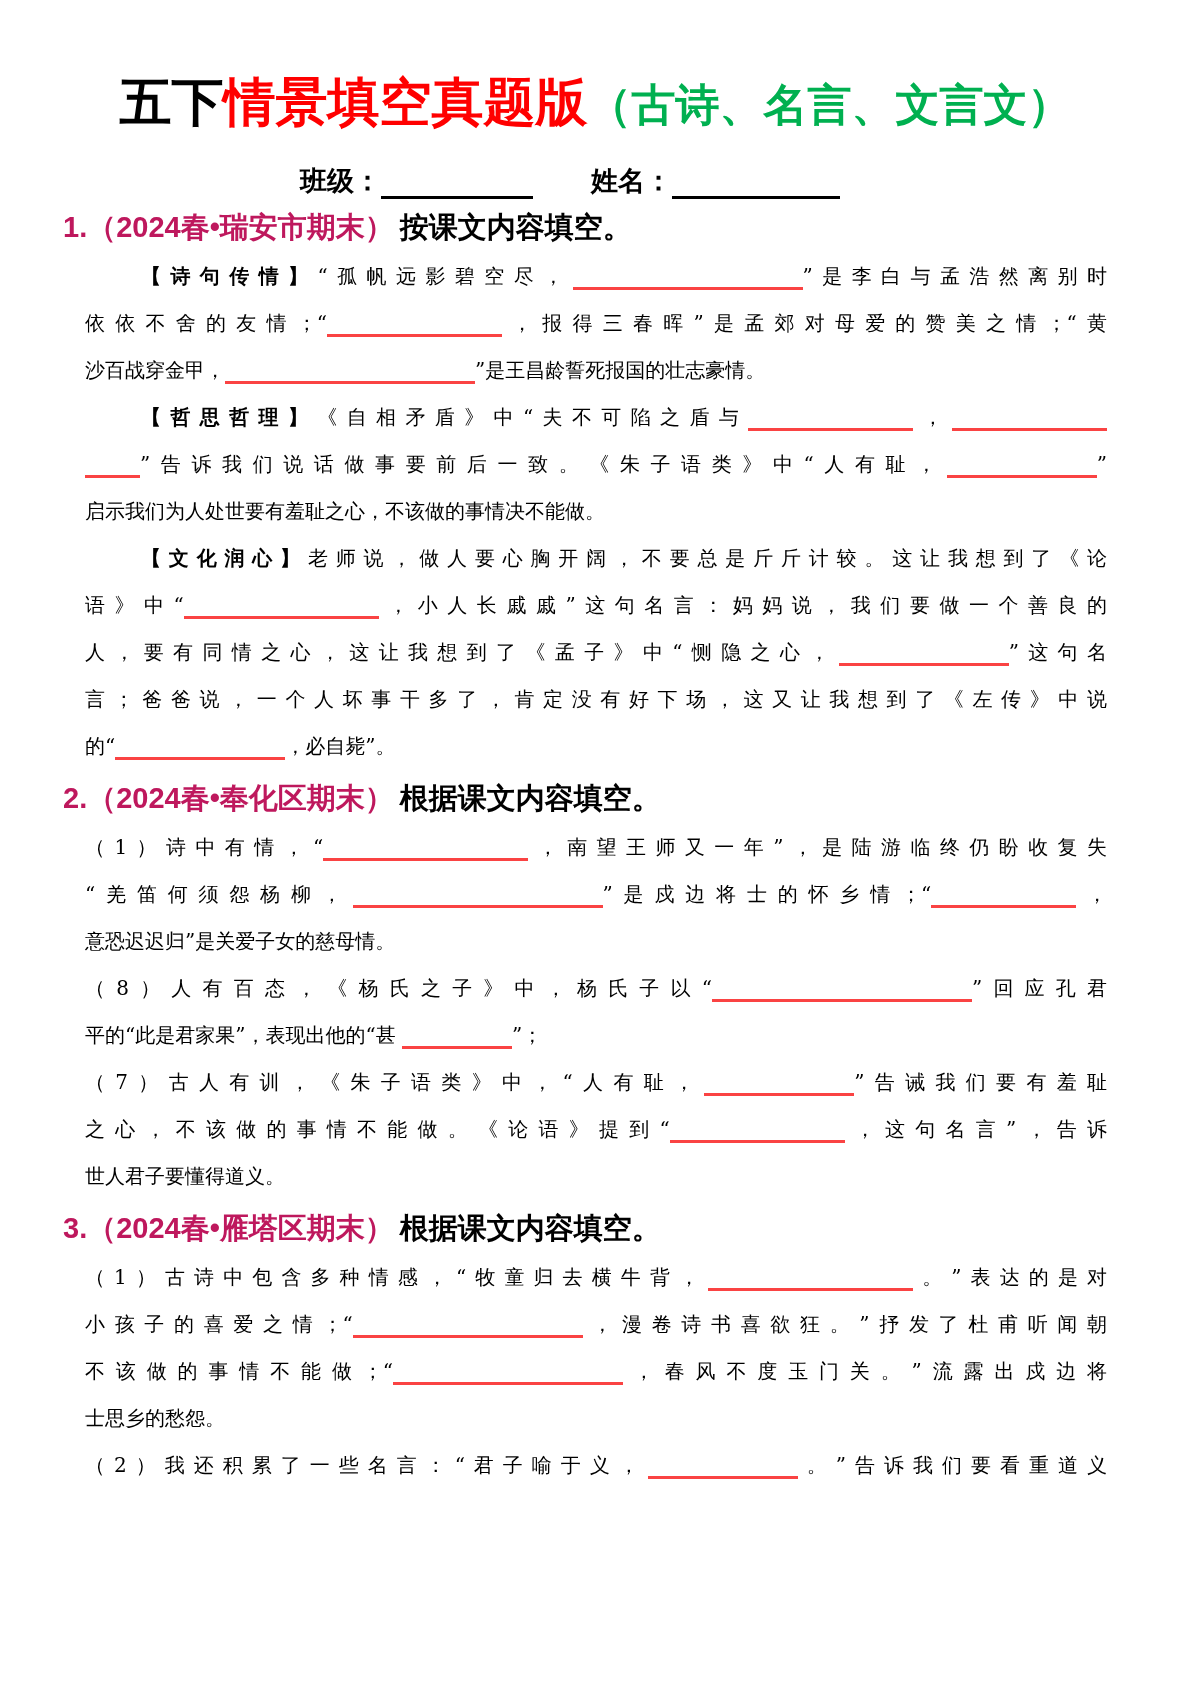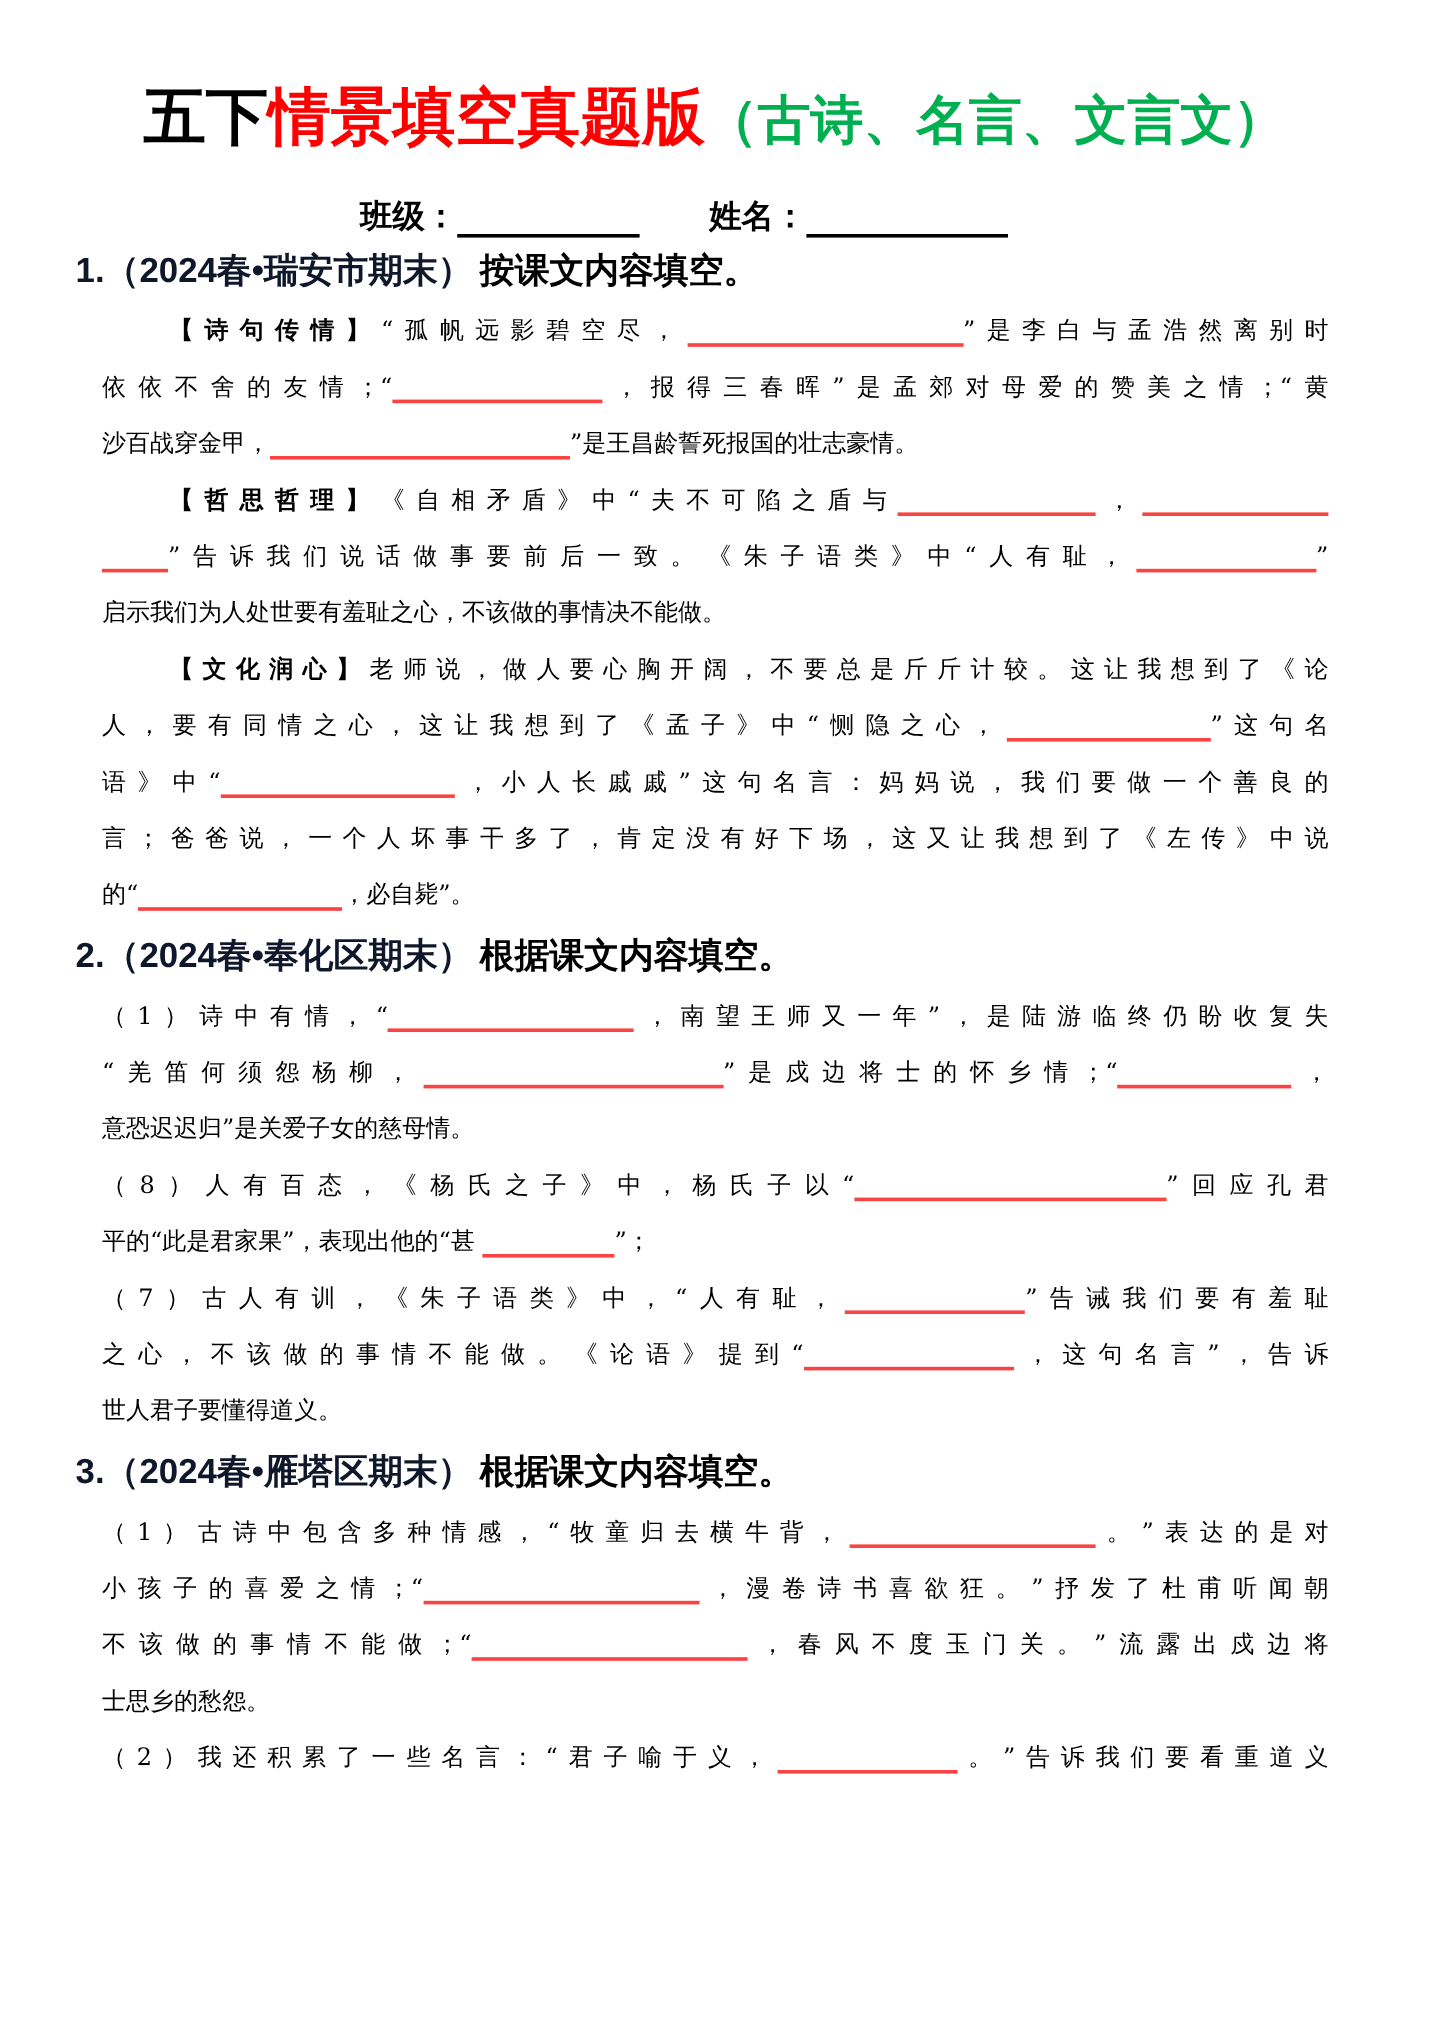--- a/index.html
+++ b/index.html
@@ -4,40 +4,40 @@
 <style>
   html,body{margin:0;padding:0;background:#ffffff;}
   body{
     width:1191px;height:1684px;overflow:hidden;color:#000;
     font-family:"DejaVu Serif","Liberation Serif",serif;
   }
   .page{padding-top:70px;}
   
   .title{
     text-align:center;margin:0 0 16px 0;
-    font-family:Liberation Mono, monospace;
+    font-family:Liberation Sans, sans-serif;
     font-size:52px;font-weight:700;line-height:64px;white-space:nowrap;
   }
   .title .seg-heavy{font-weight:900;}
   .title .seg-small{font-size:44px;}
   
   .header-row{
     font-family:"Liberation Sans",sans-serif;font-weight:700;font-size:27px;
     margin-left:300px;height:46px;display:flex;align-items:flex-end;white-space:nowrap;
   }
   .header-row .hgap{display:inline-block;width:58px;}
   .hblank{display:inline-block;height:34px;border-bottom:3px solid #000;}
   
   .content{padding-left:85px;width:1022px;}
   .sec-heading{
     font-family:"Liberation Sans",sans-serif;font-weight:700;font-size:29px;
     line-height:47px;height:47px;margin-left:-22px;margin-top:5px;margin-bottom:2px;
     white-space:nowrap;
   }
-  .sec-heading .num{color:#0f172a;margin-right:6px;}
+  .sec-heading .num{color:#be185d;margin-right:6px;}
   .line{font-size:20px;line-height:47px;height:47px;}
   .line.fill{text-align:justify;text-align-last:justify;}
   .line.indent{text-indent:56px;}
   .btag{font-weight:700;}
   .blank{
     display:inline-block;height:34px;vertical-align:-7px;
     border-bottom:3px solid #fa4343;
   }
 </style>
 </head>
@@ -55,22 +55,22 @@
   <div class="content" id="content">
       <div class="section">
         <div class="sec-heading"><span class="num">1.（2024春•瑞安市期末）</span><span class="task">按课文内容填空。</span></div>
         <div class="line indent fill"><span class="btag">【诗句传情】</span><span class="seg">“孤帆远影碧空尽，</span><span class="blank" style="width: 230px;"></span><span class="seg">”是李白与孟浩然离别时</span></div>
         <div class="line fill"><span class="seg">依依不舍的友情；“</span><span class="blank" style="width: 175px;"></span><span class="seg">，报得三春晖”是孟郊对母爱的赞美之情；“黄</span></div>
         <div class="line"><span class="seg">沙百战穿金甲，</span><span class="blank" style="width: 250px;"></span><span class="seg">”是王昌龄誓死报国的壮志豪情。</span></div>
         <div class="line indent fill"><span class="btag">【哲思哲理】</span><span class="seg">《自相矛盾》中“夫不可陷之盾与</span><span class="blank" style="width: 165px;"></span><span class="seg">，</span><span class="blank" style="width: 155px;"></span></div>
         <div class="line fill"><span class="blank" style="width: 55px;"></span><span class="seg">”告诉我们说话做事要前后一致。《朱子语类》中“人有耻，</span><span class="blank" style="width: 150px;"></span><span class="seg">”</span></div>
         <div class="line"><span class="seg">启示我们为人处世要有羞耻之心，不该做的事情决不能做。</span></div>
         <div class="line indent fill"><span class="btag">【文化润心】</span><span class="seg">老师说，做人要心胸开阔，不要总是斤斤计较。这让我想到了《论</span></div>
+        <div class="line fill"><span class="seg">语》中“</span><span class="blank" style="width: 195px;"></span><span class="seg">，小人长戚戚”这句名言：妈妈说，我们要做一个善良的</span></div>
         <div class="line fill"><span class="seg">人，要有同情之心，这让我想到了《孟子》中“恻隐之心，</span><span class="blank" style="width: 170px;"></span><span class="seg">”这句名</span></div>
-        <div class="line fill"><span class="seg">语》中“</span><span class="blank" style="width: 195px;"></span><span class="seg">，小人长戚戚”这句名言：妈妈说，我们要做一个善良的</span></div>
         <div class="line fill"><span class="seg">言；爸爸说，一个人坏事干多了，肯定没有好下场，这又让我想到了《左传》中说</span></div>
         <div class="line"><span class="seg">的“</span><span class="blank" style="width: 170px;"></span><span class="seg">，必自毙”。</span></div>
       </div>
       <div class="section">
         <div class="sec-heading"><span class="num">2.（2024春•奉化区期末）</span><span class="task">根据课文内容填空。</span></div>
         <div class="line fill"><span class="seg">（1）诗中有情，“</span><span class="blank" style="width: 205px;"></span><span class="seg">，南望王师又一年”，是陆游临终仍盼收复失</span></div>
         <div class="line fill"><span class="seg">“羌笛何须怨杨柳，</span><span class="blank" style="width: 250px;"></span><span class="seg">”是戍边将士的怀乡情；“</span><span class="blank" style="width: 145px;"></span><span class="seg">，</span></div>
         <div class="line"><span class="seg">意恐迟迟归”是关爱子女的慈母情。</span></div>
         <div class="line fill"><span class="seg">（8）人有百态，《杨氏之子》中，杨氏子以“</span><span class="blank" style="width: 260px;"></span><span class="seg">”回应孔君</span></div>
         <div class="line"><span class="seg">平的“此是君家果”，表现出他的“甚 </span><span class="blank" style="width: 110px;"></span><span class="seg">”；</span></div>

